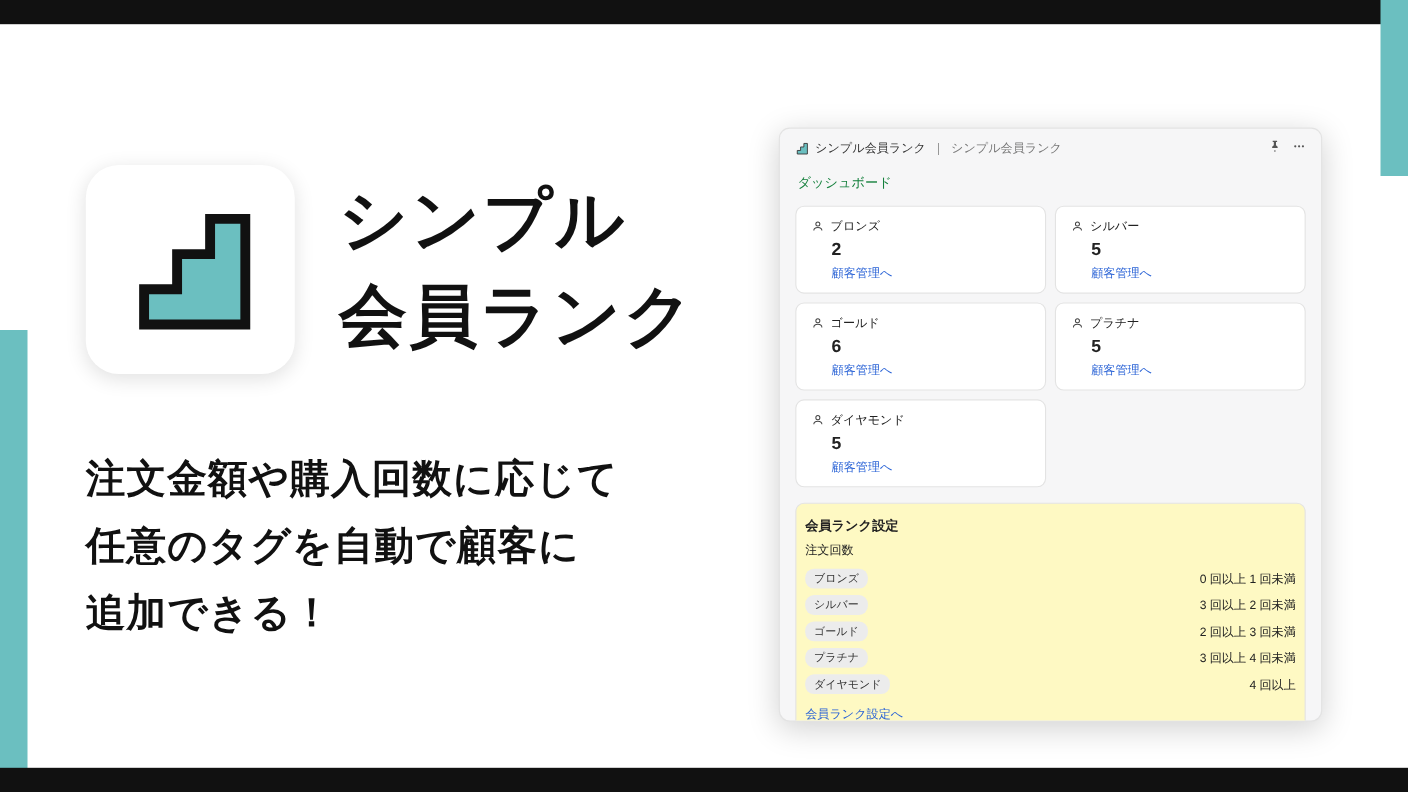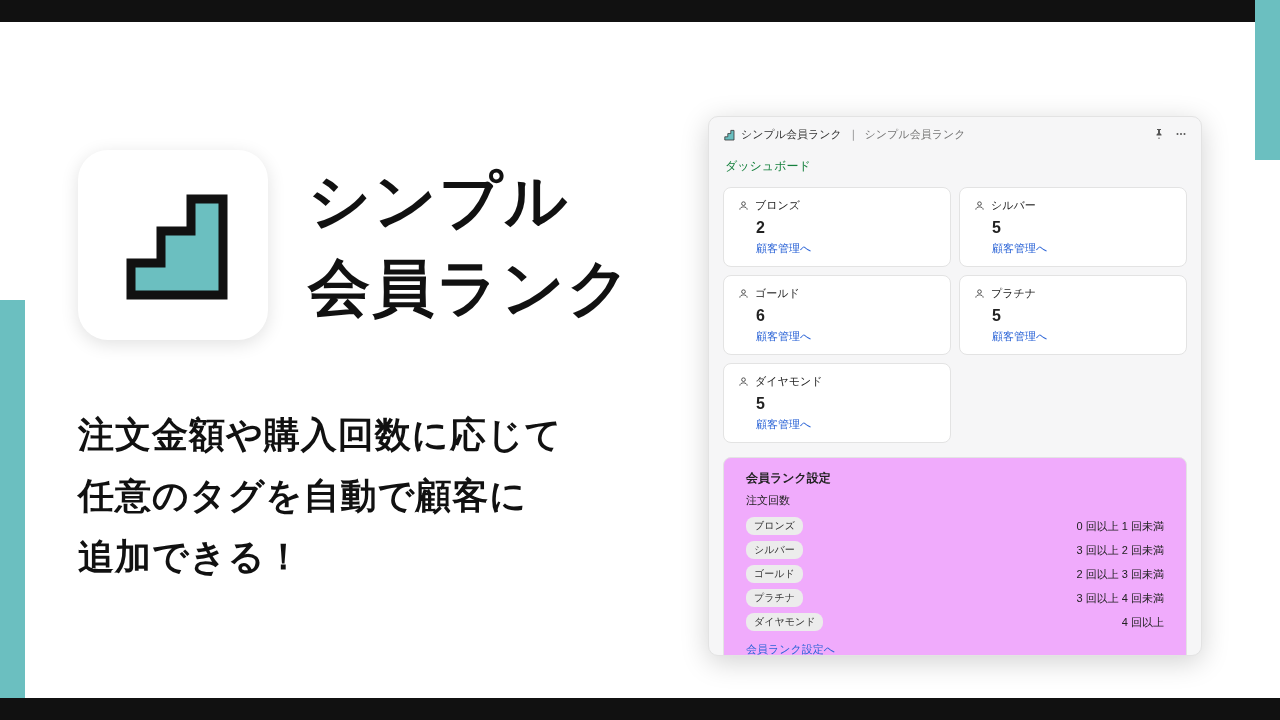--- a/index.html
+++ b/index.html
@@ -28,21 +28,21 @@
   .app-title { font-size: 12px; font-weight: 400; color: #15803d; margin: 4px 2px 12px 2px; }
 
   .tier-grid { display: flex; flex-wrap: wrap; gap: 8px; }
   .tier-card { width: 228px; background: #fff; border: 1px solid #e3e3e3; border-radius: 8px; padding: 10px 14px 10px 14px; }
   .tier-card.single { width: 228px; }
   .tier-head { display: flex; align-items: center; gap: 6px; font-size: 11px; color: #222; }
   .person-icon svg { display: block; }
   .tier-value { font-size: 16px; font-weight: 700; color: #222; margin: 6px 0 4px 18px; }
   .tier-link { font-size: 11px; color: #2a63d6; margin-left: 18px; cursor: pointer; }
 
-  .settings-card { margin-top: 14px; background: #f0abfc; border: 1px solid #e3e3e3; border-radius: 8px; padding: 12px 22px; }
+  .settings-card { margin-top: 14px; background: #fef9c3; border: 1px solid #e3e3e3; border-radius: 8px; padding: 12px 8px; }
   .settings-title { font-size: 12px; font-weight: 700; color: #222; margin-bottom: 6px; }
   .settings-sub { font-size: 11px; font-weight: 400; color: #222; margin-bottom: 6px; }
   .settings-row { display: flex; align-items: center; justify-content: space-between; padding: 3px 0; font-size: 11px; color: #222; }
   .pill { background: #ececec; border-radius: 8px; padding: 2px 8px; font-size: 10px; color: #333; }
   .settings-link { font-size: 11px; color: #2a63d6; margin-top: 8px; cursor: pointer; display: inline-block; }
 </style>
 </head>
 <body>
 
 <div class="canvas">

